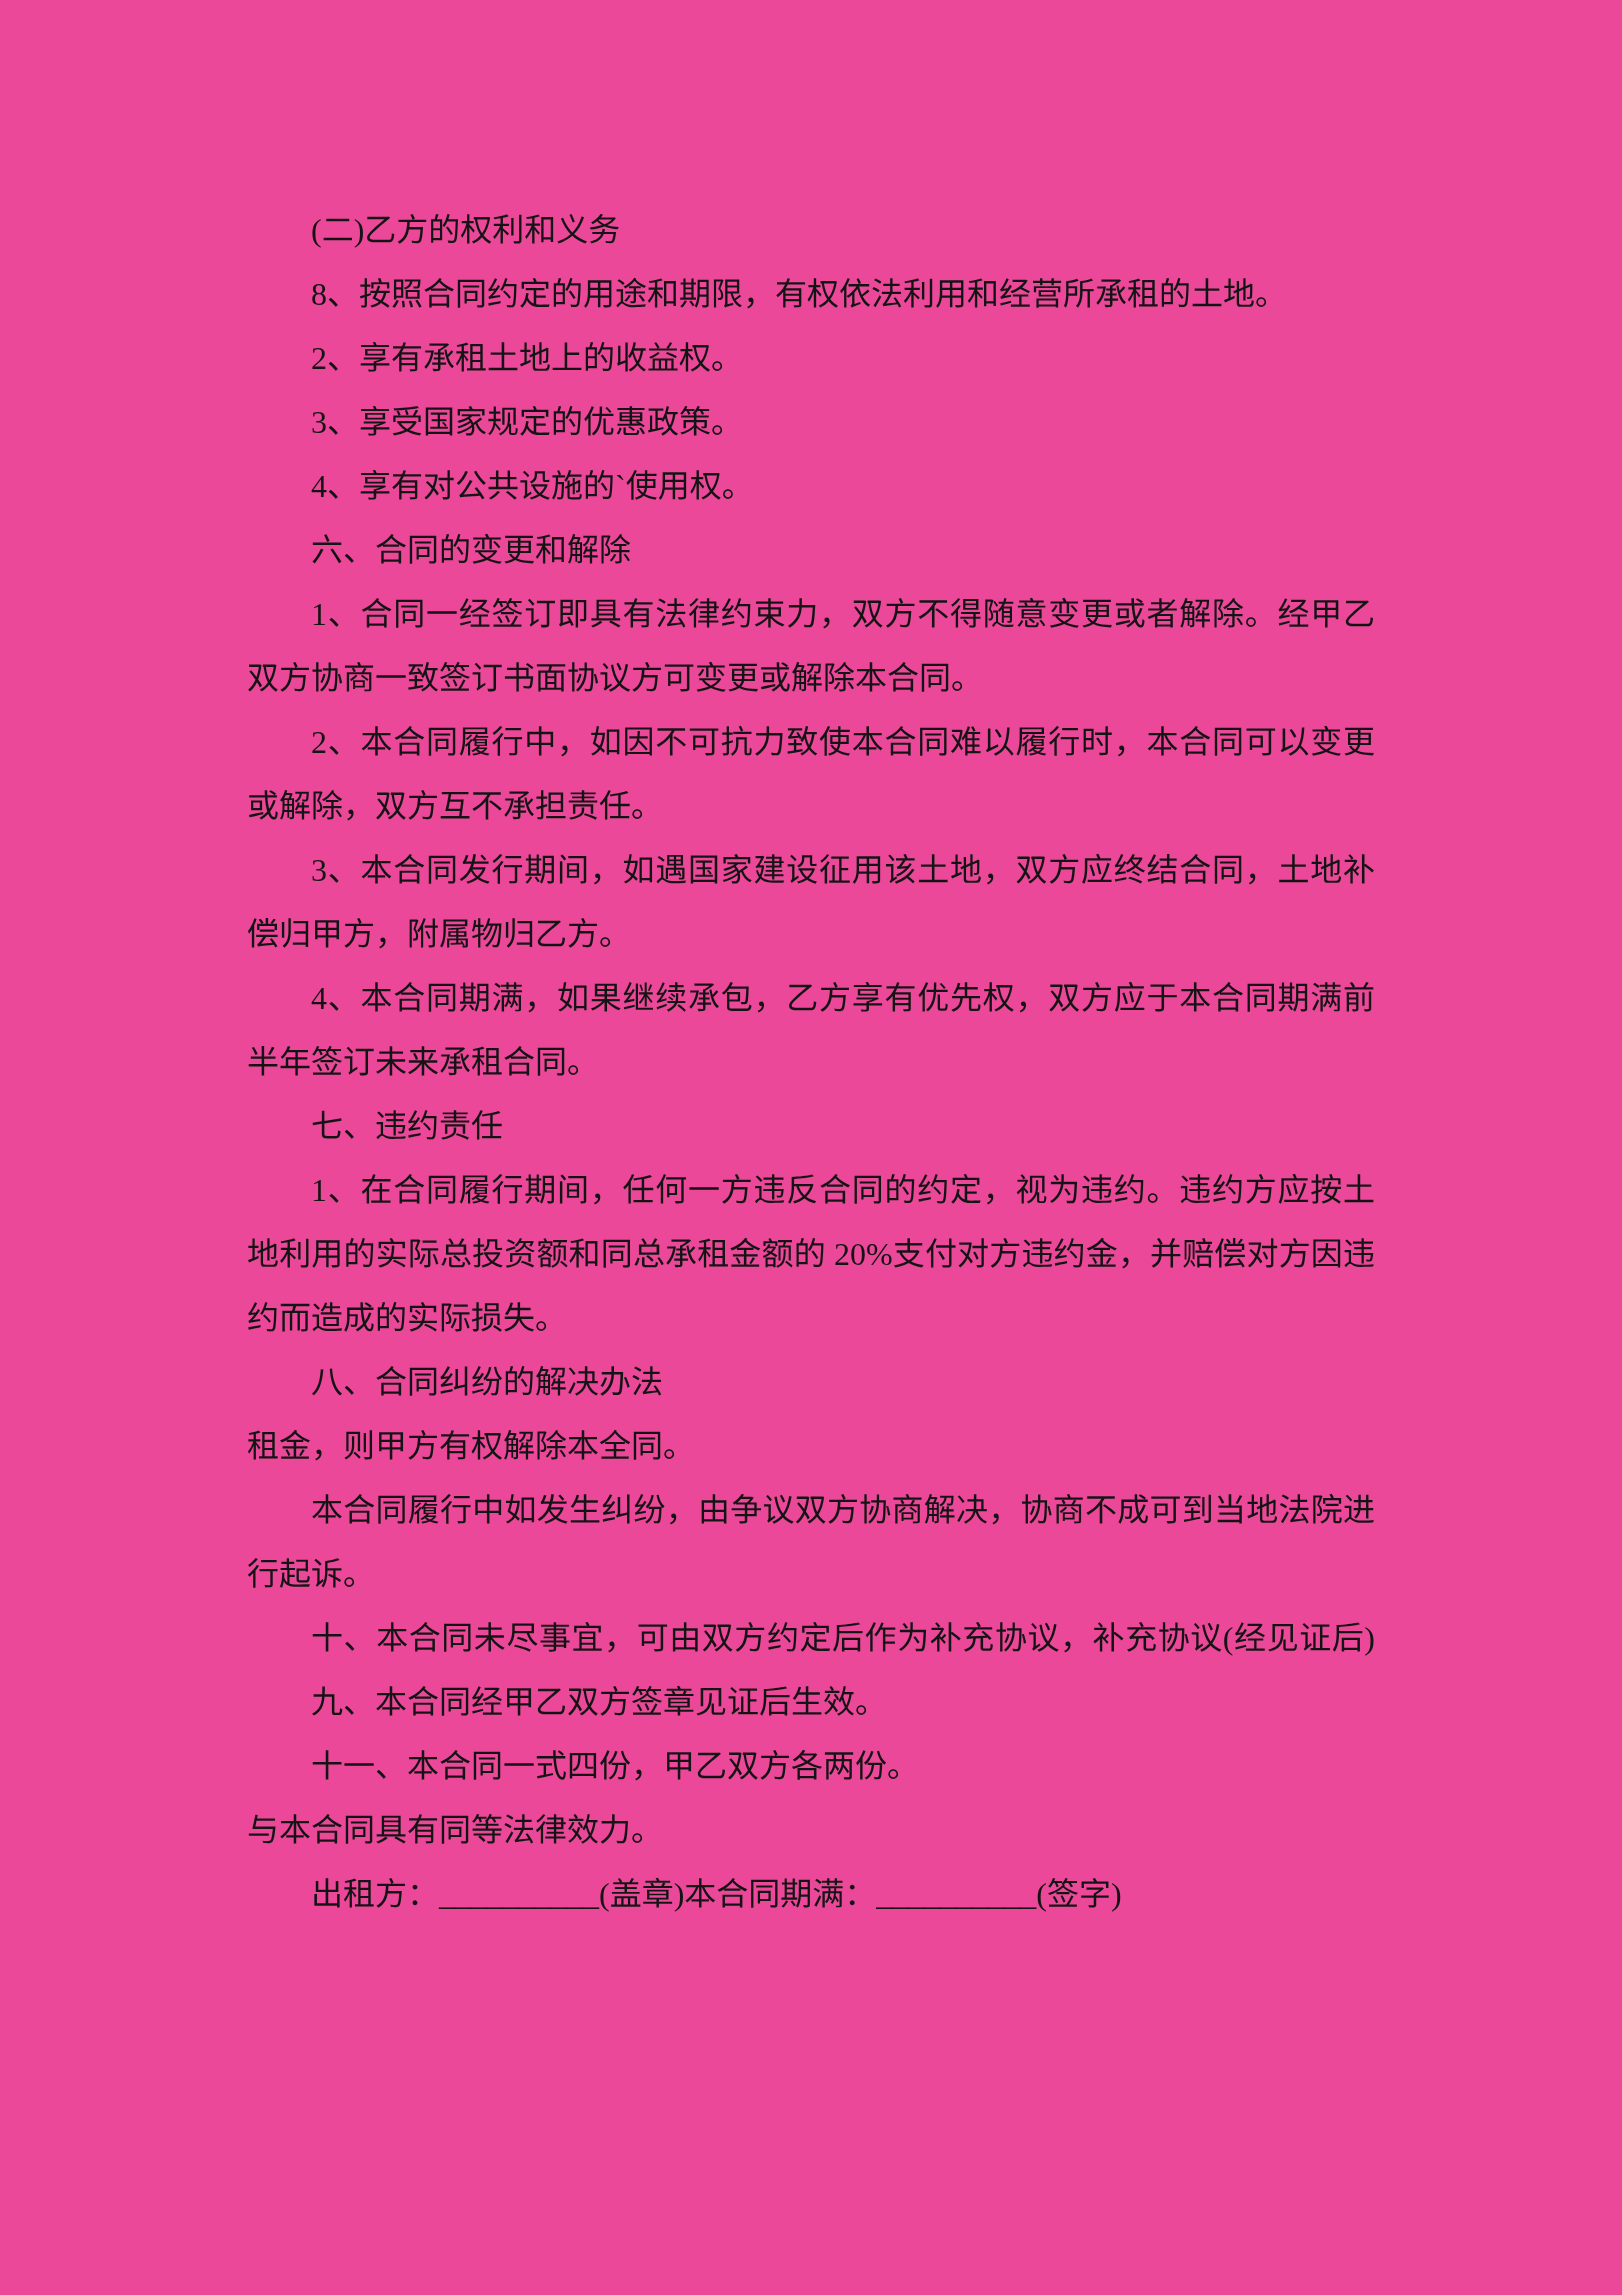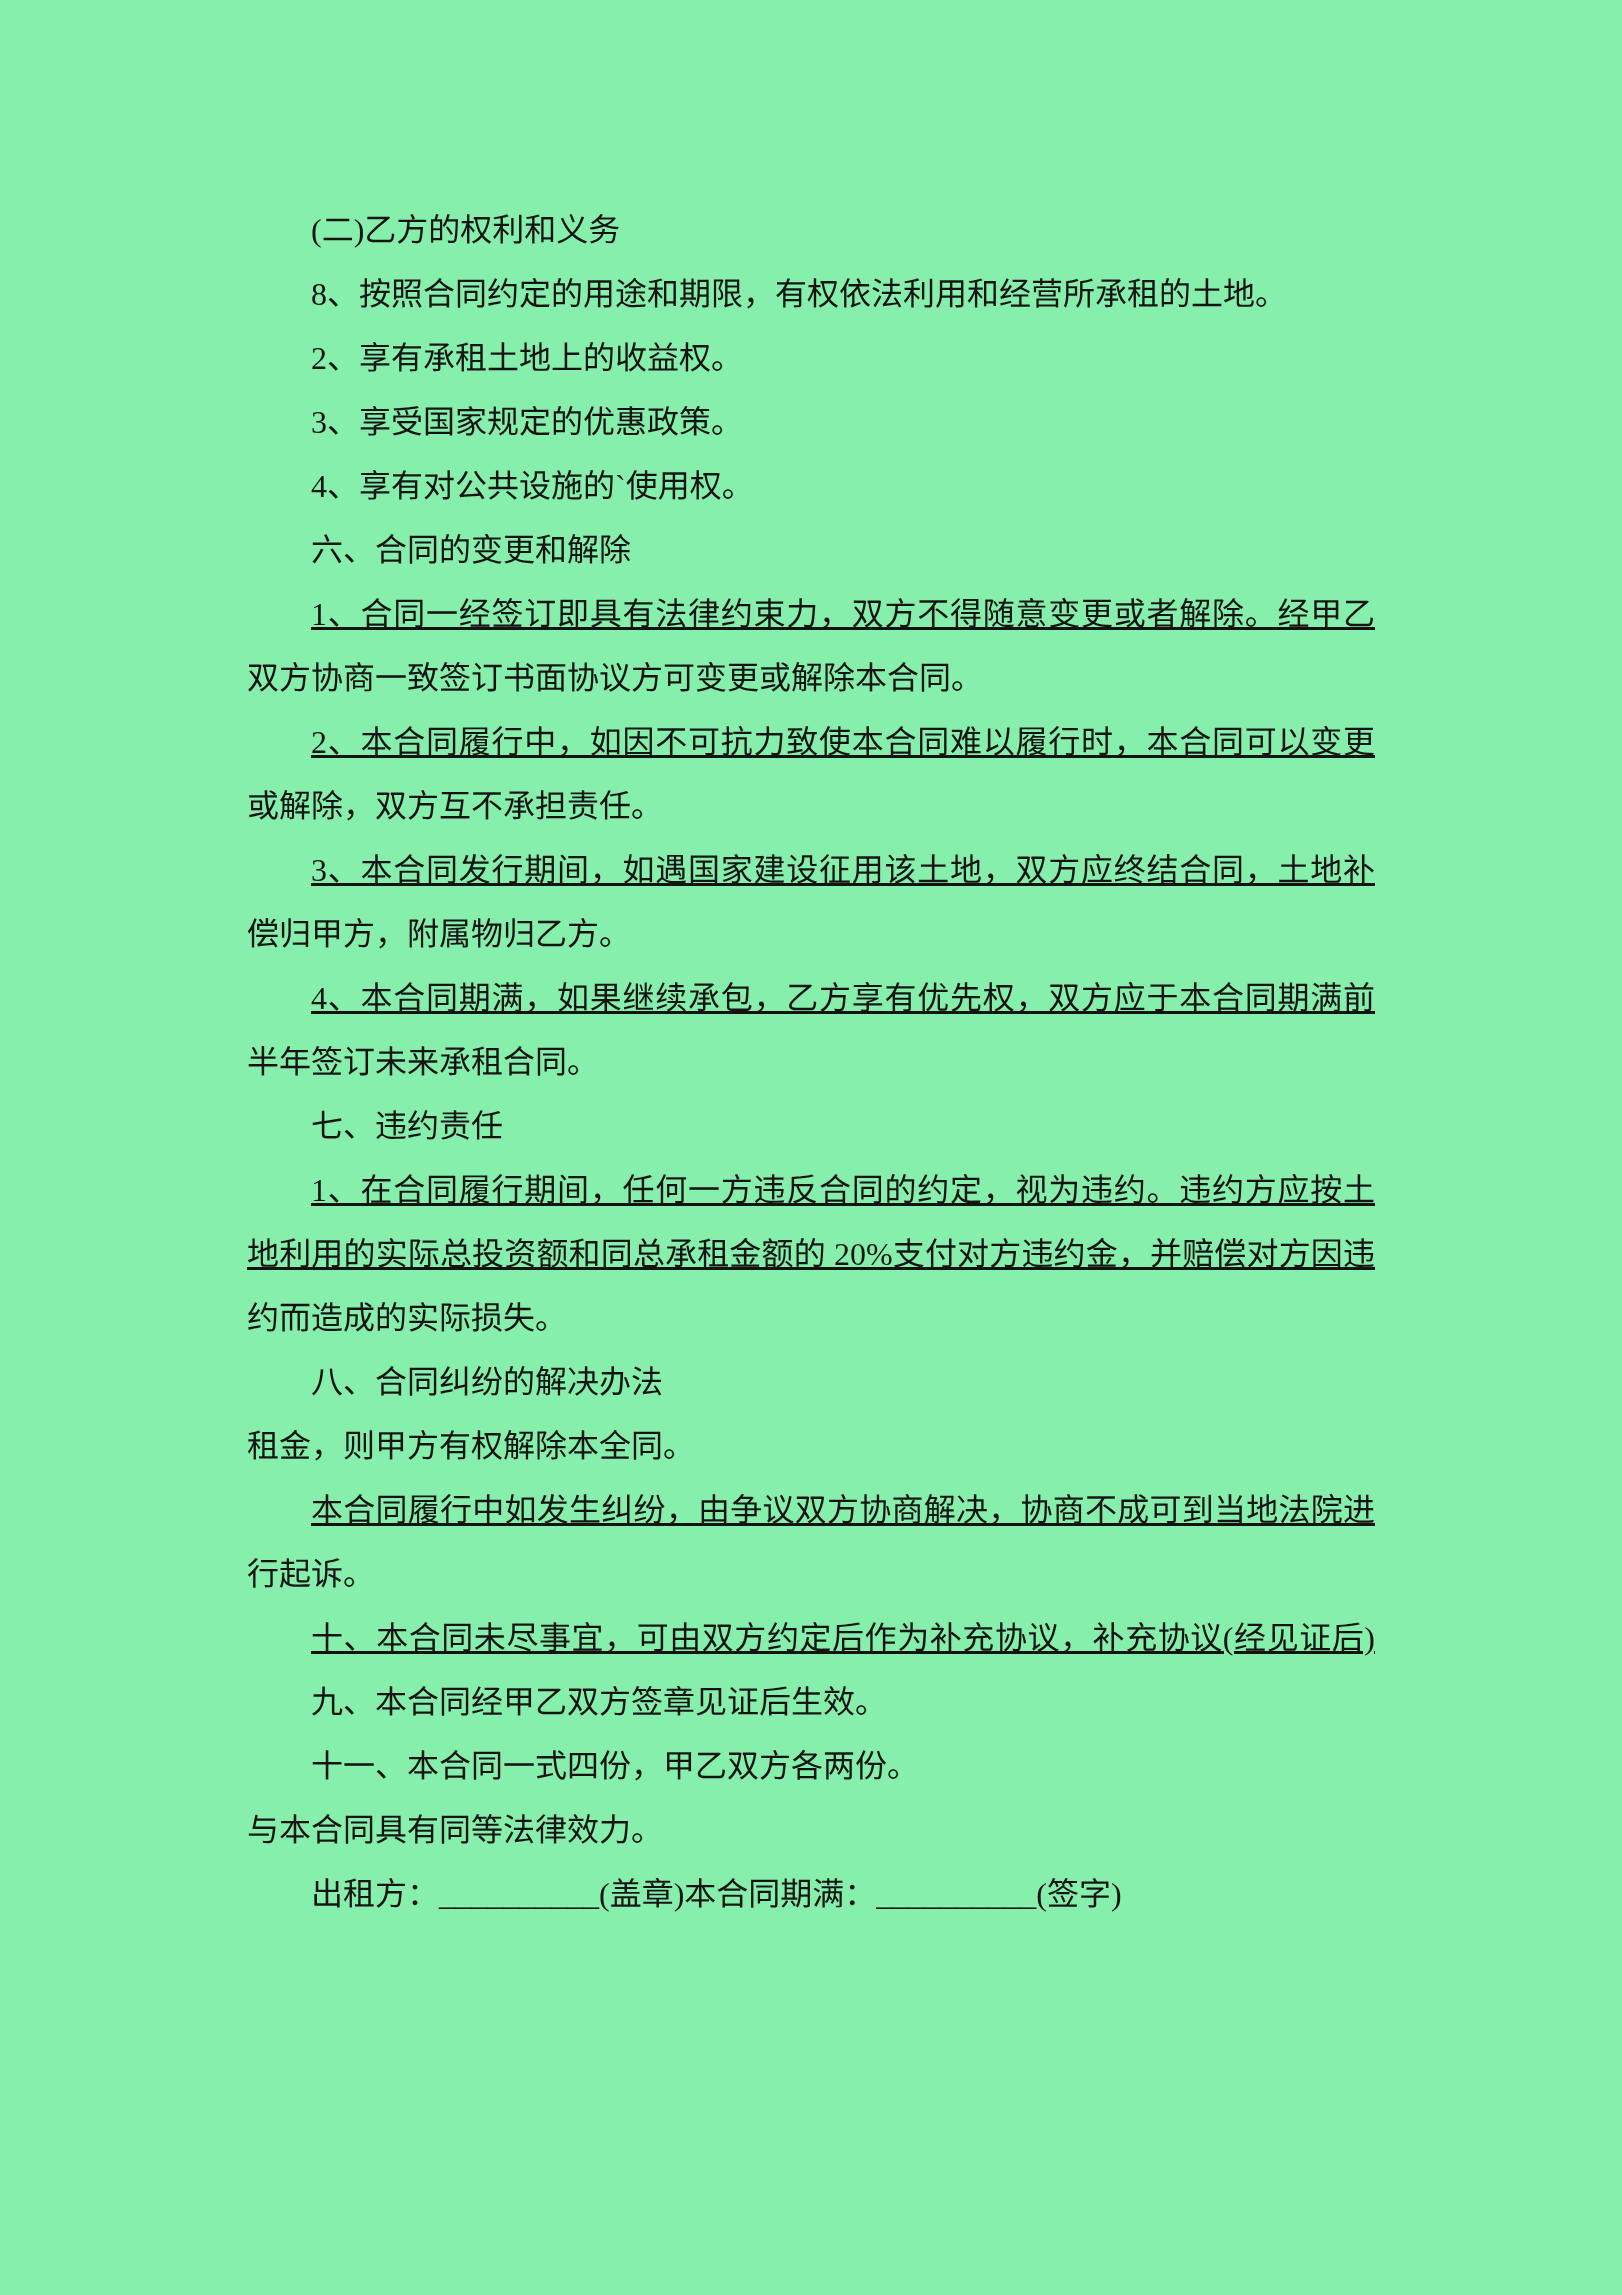--- a/index.html
+++ b/index.html
@@ -11,21 +11,21 @@
     height: 2295px;
     position: relative;
     background: #fbfbfb;
     font-family: "Liberation Serif", "DejaVu Serif", serif;
   }
   .page {
     position: absolute;
     left: 0; top: 0;
     width: 1623px;
     height: 2295px;
-    background: #86efac;
+    background: #ec4899;
     overflow: hidden;
   }
   .doc {
     position: absolute;
     left: 247px;
     top: 198px;
     width: 1128px;
     color: #141414;
     font-size: 32px;
     line-height: 64px;
@@ -36,21 +36,20 @@
     text-align: left;
   }
   
   .ind { text-indent: 64px; }
   
   .j {
     text-align: justify;
     text-align-last: justify;
     -moz-text-align-last: justify;
     text-justify: inter-character;
-    text-decoration: underline;
   }
 </style>
 </head>
 <body>
 
 <div class="page">
   <div class="doc">
     <div class="line ind">(二)乙方的权利和义务</div>
     <div class="line ind">8、按照合同约定的用途和期限，有权依法利用和经营所承租的土地。</div>
     <div class="line ind">2、享有承租土地上的收益权。</div>

